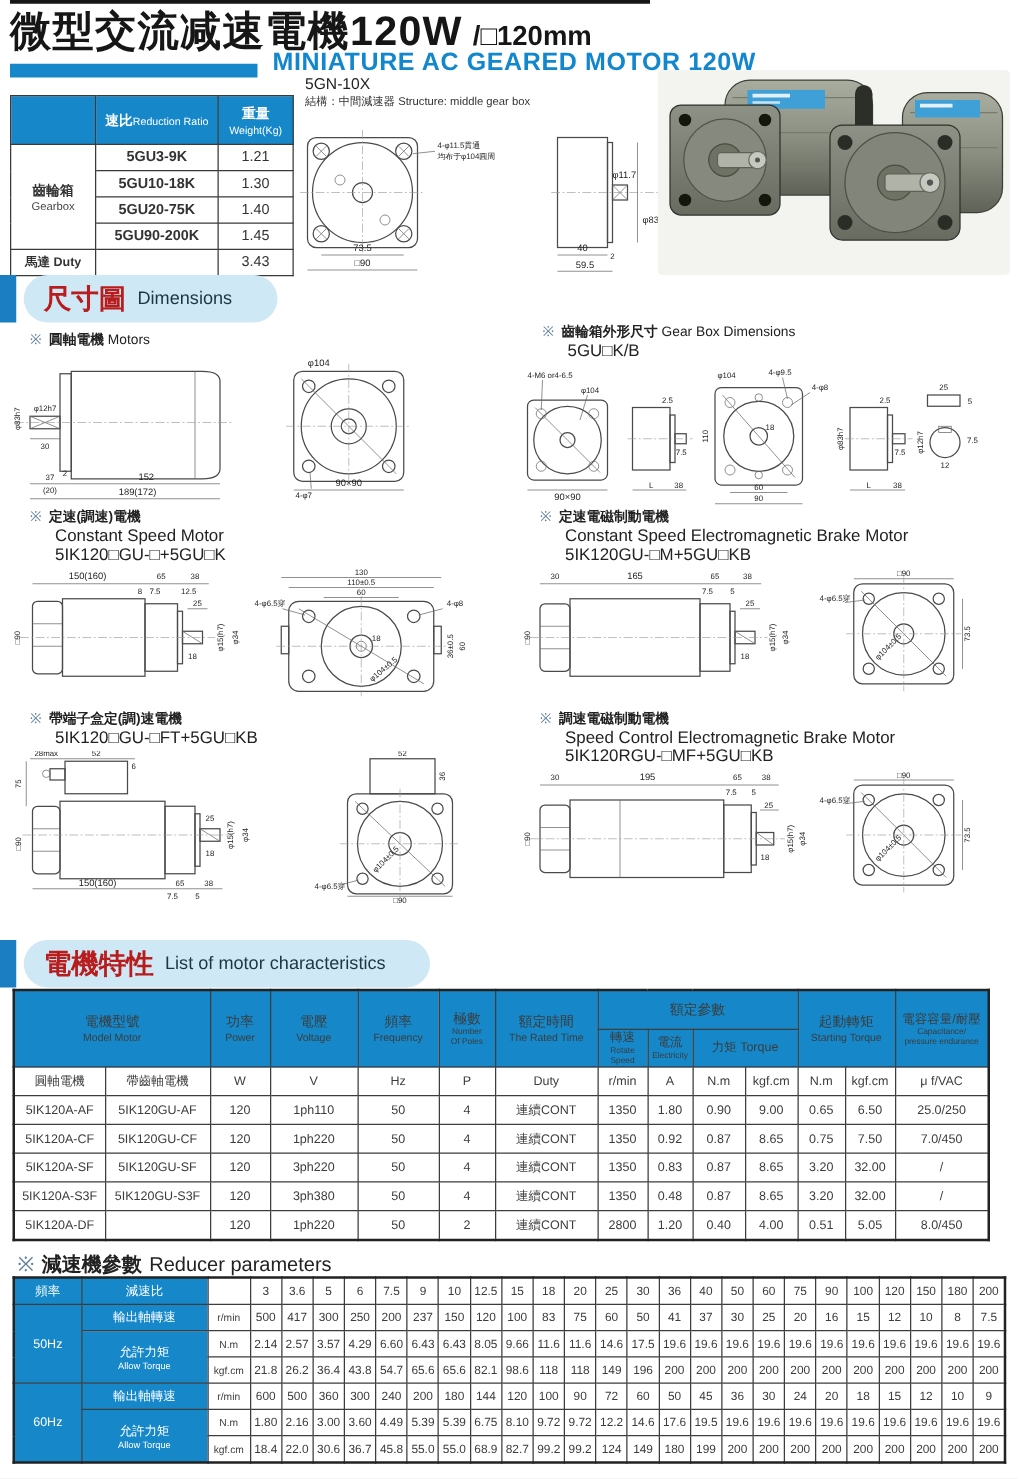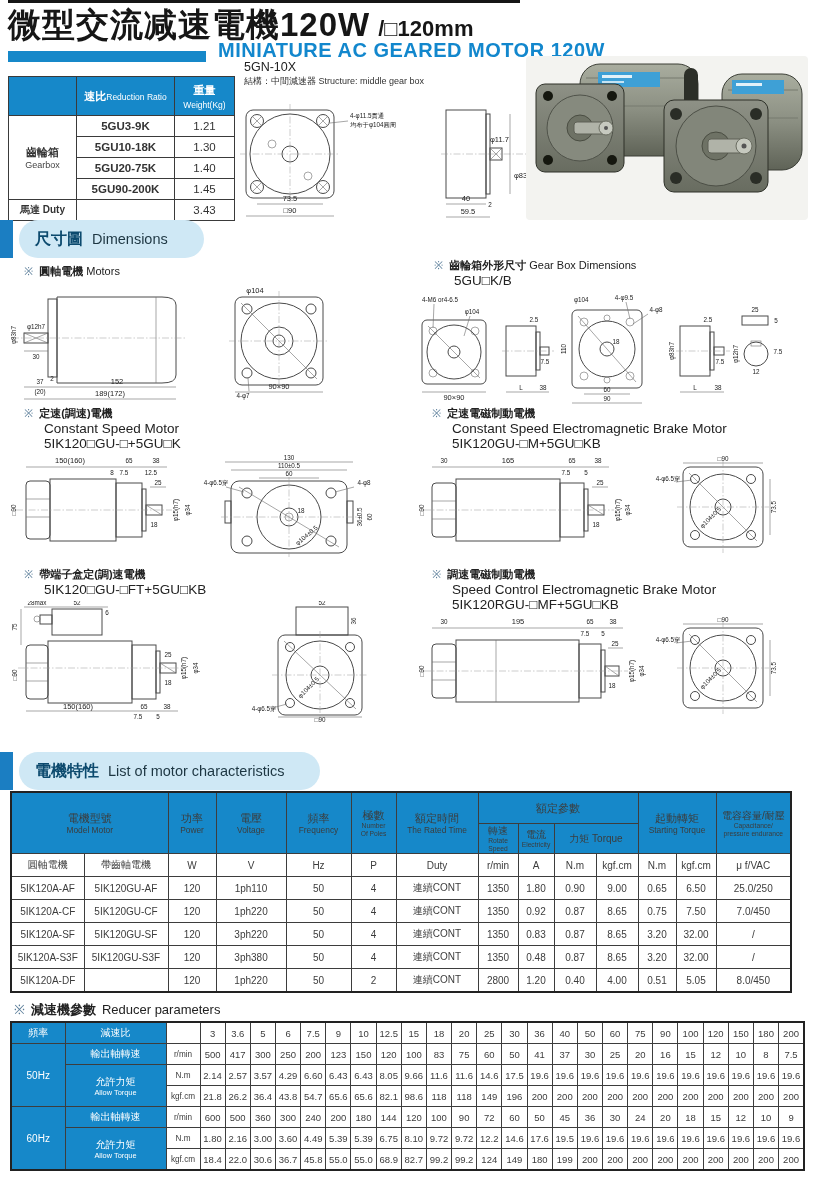--- a/index.html
+++ b/index.html
@@ -31,42 +31,42 @@
   svg .ln{stroke:#4a4a4a;stroke-width:1;fill:none}
   svg .lt{stroke:#6b6b6b;stroke-width:.6;fill:none}
   svg .cl{stroke:#999;stroke-width:.5;stroke-dasharray:7 2 1.5 2;fill:none}
   svg text{font-size:7.5px;fill:#222;font-family:"Liberation Sans",sans-serif;text-anchor:middle}
   svg .t6{font-size:6.3px}
   svg .ts{text-anchor:start}
   
   .band{position:absolute;left:0;display:flex;align-items:stretch;height:38px}
   .band .sq{width:13px;background:#1b7ec2}
   .band .pill{margin-left:6px;background:#cfe8f5;border-radius:19px;display:flex;align-items:center;padding:0 36px 0 16px}
-  .band .cjk{font-size:16px;font-weight:bold;color:#0c4a6e}
+  .band .cjk{font-size:22px;font-weight:bold;color:#b91c1c}
   .band .en{font-size:14.5px;color:#1d3642;margin-left:9px}
   
   .subsec{position:absolute}
   .subsec .l1{font-size:11px;font-weight:bold;color:#222;padding-left:14px}
   .subsec .mk{color:#5a7d99;font-weight:normal;margin-right:6px}
   .subsec .enb{font-weight:normal}
   .subsec .l2,.subsec .l3{font-size:13.5px;color:#222;margin-left:34px}
   .subsec svg{margin-top:4px}
   
   .chartable{position:absolute;left:10px;top:791px;width:780px;table-layout:fixed;border:2px solid #222;font-size:10px}
   .chartable th,.chartable td{border:1px solid #3d3d3d;text-align:center;color:#3c3c3c;padding:0}
   .bluec{background:#1688c9;color:#fff;font-weight:normal}
   .chartable .cjk{font-size:11px;display:block;line-height:13px}
   .chartable .en{font-size:8.4px;display:block;line-height:10px}
   .chartable .en2{font-size:6.7px;display:block;line-height:8px}
   .chartable .hr1 th{height:30px}
   .chartable .hr2 th{height:26px}
   .chartable .ur td{height:22px;font-size:10px}
   .chartable tbody td{height:22px}
   
-  .redhead{position:absolute;left:14px;top:1000px;font-size:13px;color:#222}
+  .redhead{position:absolute;left:14px;top:1000px;font-size:16px;color:#222}
   .redhead .mk{color:#5a7d99;margin-right:6px}
   .redhead b{margin-right:6px}
   .reducer{position:absolute;left:10px;top:1021px;width:795px;table-layout:fixed;border:2px solid #222;font-size:9.5px}
   .reducer th,.reducer td{border:1px solid #3d3d3d;text-align:center;color:#3c3c3c;padding:1px 0;height:18px}
   .reducer th{background:#1688c9;color:#fff;font-weight:normal;font-size:10px}
   .reducer .en{font-size:7.4px;display:block;line-height:8px}
   .reducer .unit{font-size:8.2px}
   
   .photo{position:absolute;left:526px;top:56px}
 </style>
@@ -820,21 +820,21 @@
         </tr>
     <tr>
       <th rowspan="3">50Hz</th>
       <th>輸出軸轉速</th>
       <td class="unit">r/min</td>
     <td>500</td>
           <td>417</td>
           <td>300</td>
           <td>250</td>
           <td>200</td>
-          <td>123</td>
+          <td>237</td>
           <td>150</td>
           <td>120</td>
           <td>100</td>
           <td>83</td>
           <td>75</td>
           <td>60</td>
           <td>50</td>
           <td>41</td>
           <td>37</td>
           <td>30</td>

